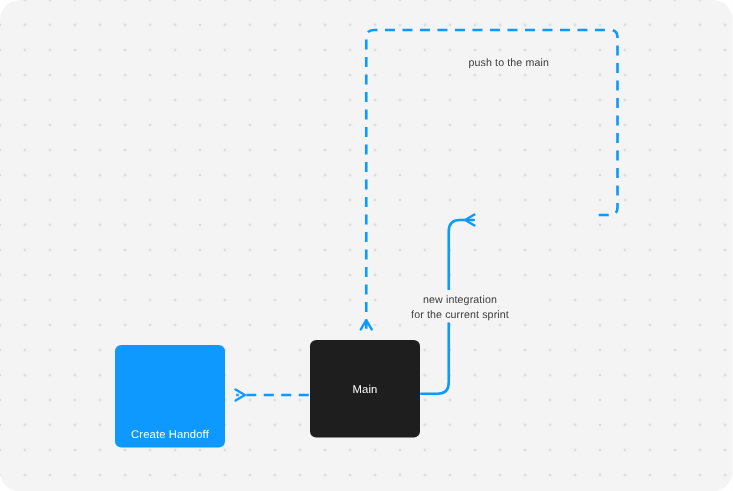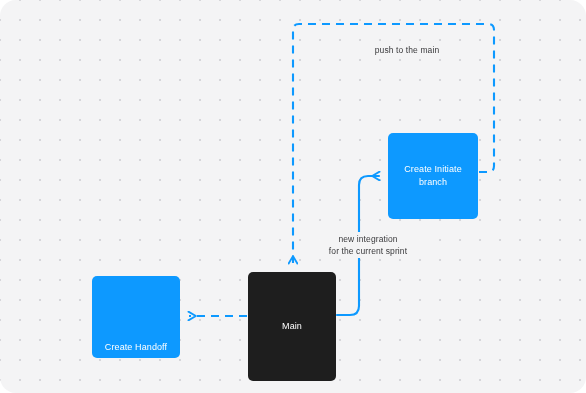--- a/index.html
+++ b/index.html
@@ -52,21 +52,21 @@
     left: 92px;
     top: 276px;
     width: 88px;
     height: 82px;
     align-items: flex-end;
   }
   #node-main {
     left: 248px;
     top: 272px;
     width: 88px;
-    height: 109px;
+    height: 78px;
   }
   #node-create-initiate-branch {
     left: 388px;
     top: 133px;
     width: 90px;
     height: 86px;
   }
   .edge-label {
     position: absolute;
     color: #3a3a3c;
@@ -120,22 +120,19 @@
   </svg>
 
   <div class="node" id="node-create-handoff" style="background:#0d99ff">
     <span>Create Handoff</span>
   </div>
 
   <div class="node" id="node-main" style="background:#1e1e1e">
     <span>Main</span>
   </div>
 
-  <div class="node" id="node-create-initiate-branch" style="background:#0d99ff">
-    <span>Create Initiate branch</span>
-  </div>
 
   <div class="edge-label" id="label-push-to-the-main">push to the main</div>
 
   <div class="edge-label" id="label-new-integration">new integration
 for the current sprint</div>
 
 </div>
 
 </body></html>

